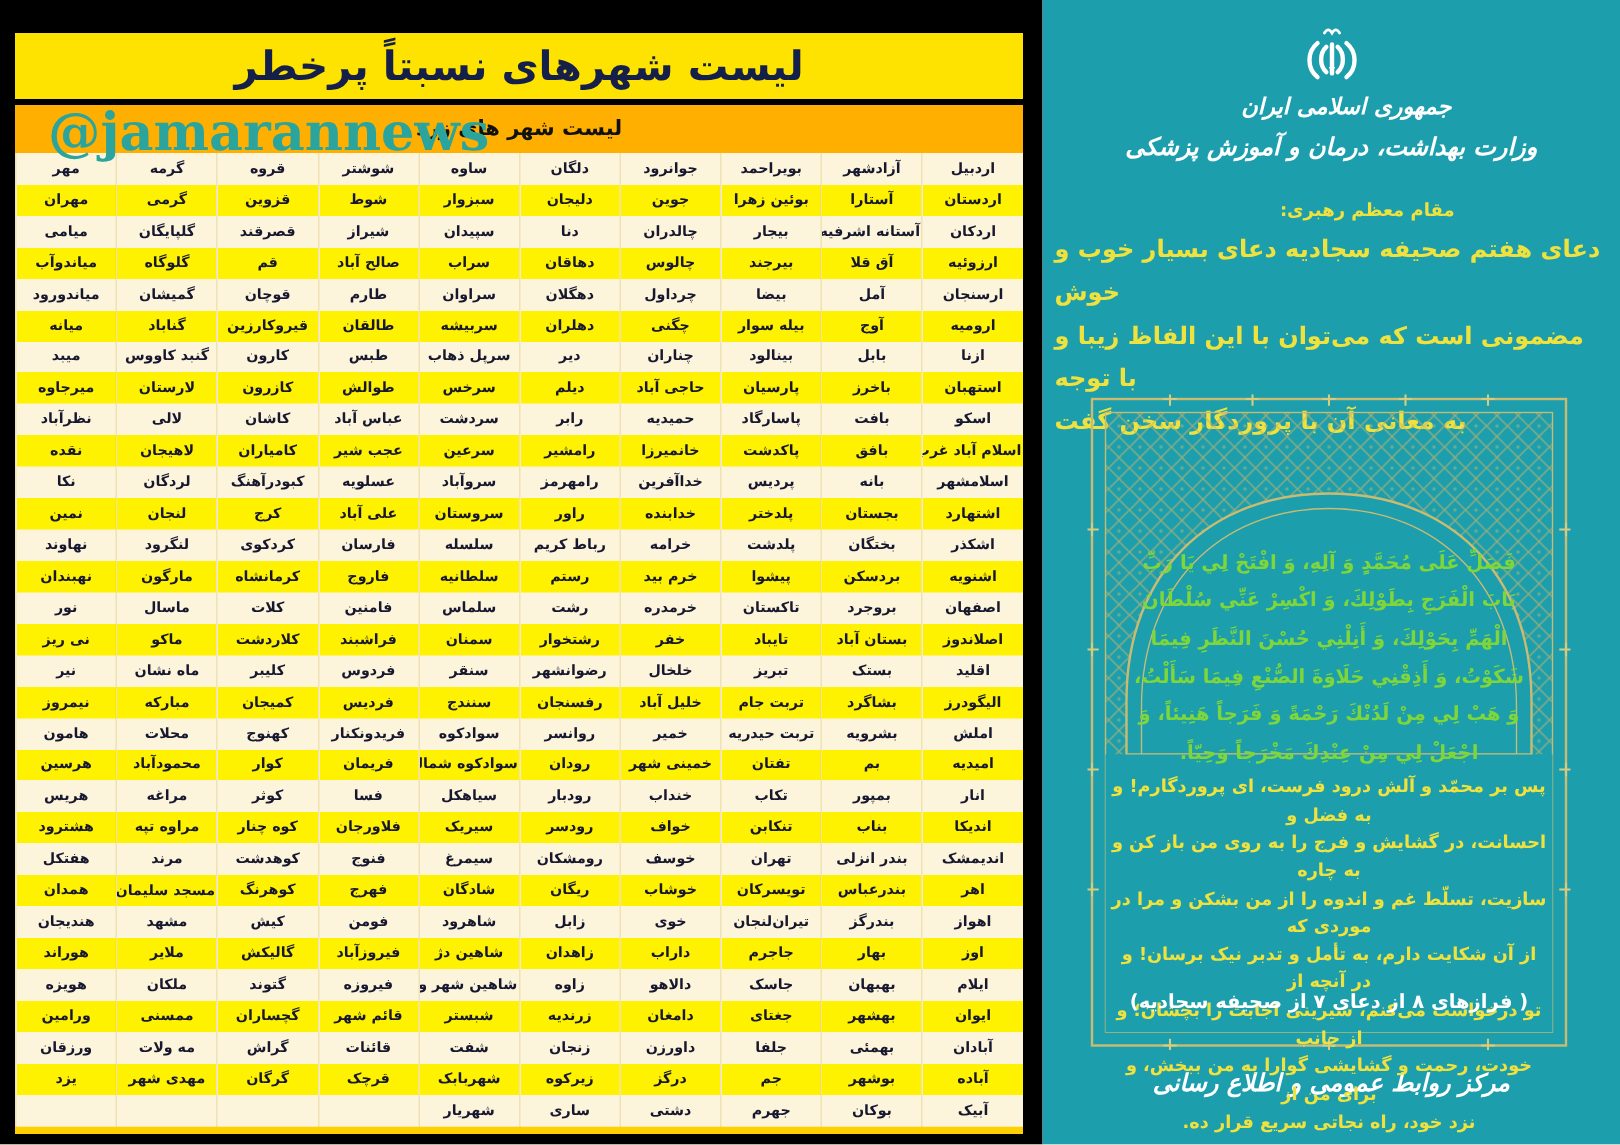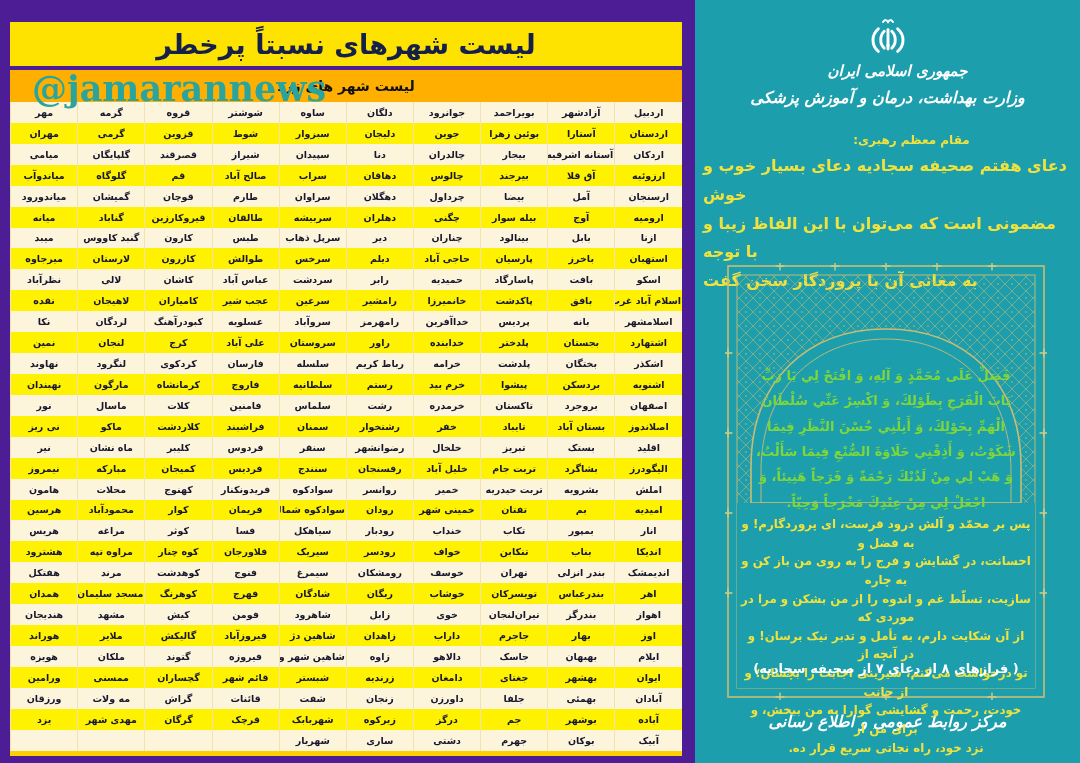--- a/index.html
+++ b/index.html
@@ -2,21 +2,21 @@
 <html lang="fa"><head>
 <meta charset="utf-8">
 <style>
   html,body{margin:0;padding:0;}
   body{
     width:1080px;height:763px;position:relative;overflow:hidden;
     font-family:"DejaVu Sans","Liberation Sans",sans-serif;
     background:#f4eae2;
   }
   
-  .left-page{position:absolute;left:0;top:0;width:695px;height:763px;background:#4c1d95;}
+  .left-page{position:absolute;left:0;top:0;width:695px;height:763px;background:#000000;}
   .title-band{
     position:absolute;left:10px;top:22px;width:672px;height:44px;
     background:#FFE300;display:flex;align-items:center;justify-content:center;
   }
   .title-band .t{
     font-size:27px;font-weight:bold;color:#15204a;direction:rtl;letter-spacing:-.5px;
   }
   .subtitle-band{
     position:absolute;left:10px;top:70px;width:672px;height:32px;
     background:#FFAF00;display:flex;align-items:center;justify-content:center;

